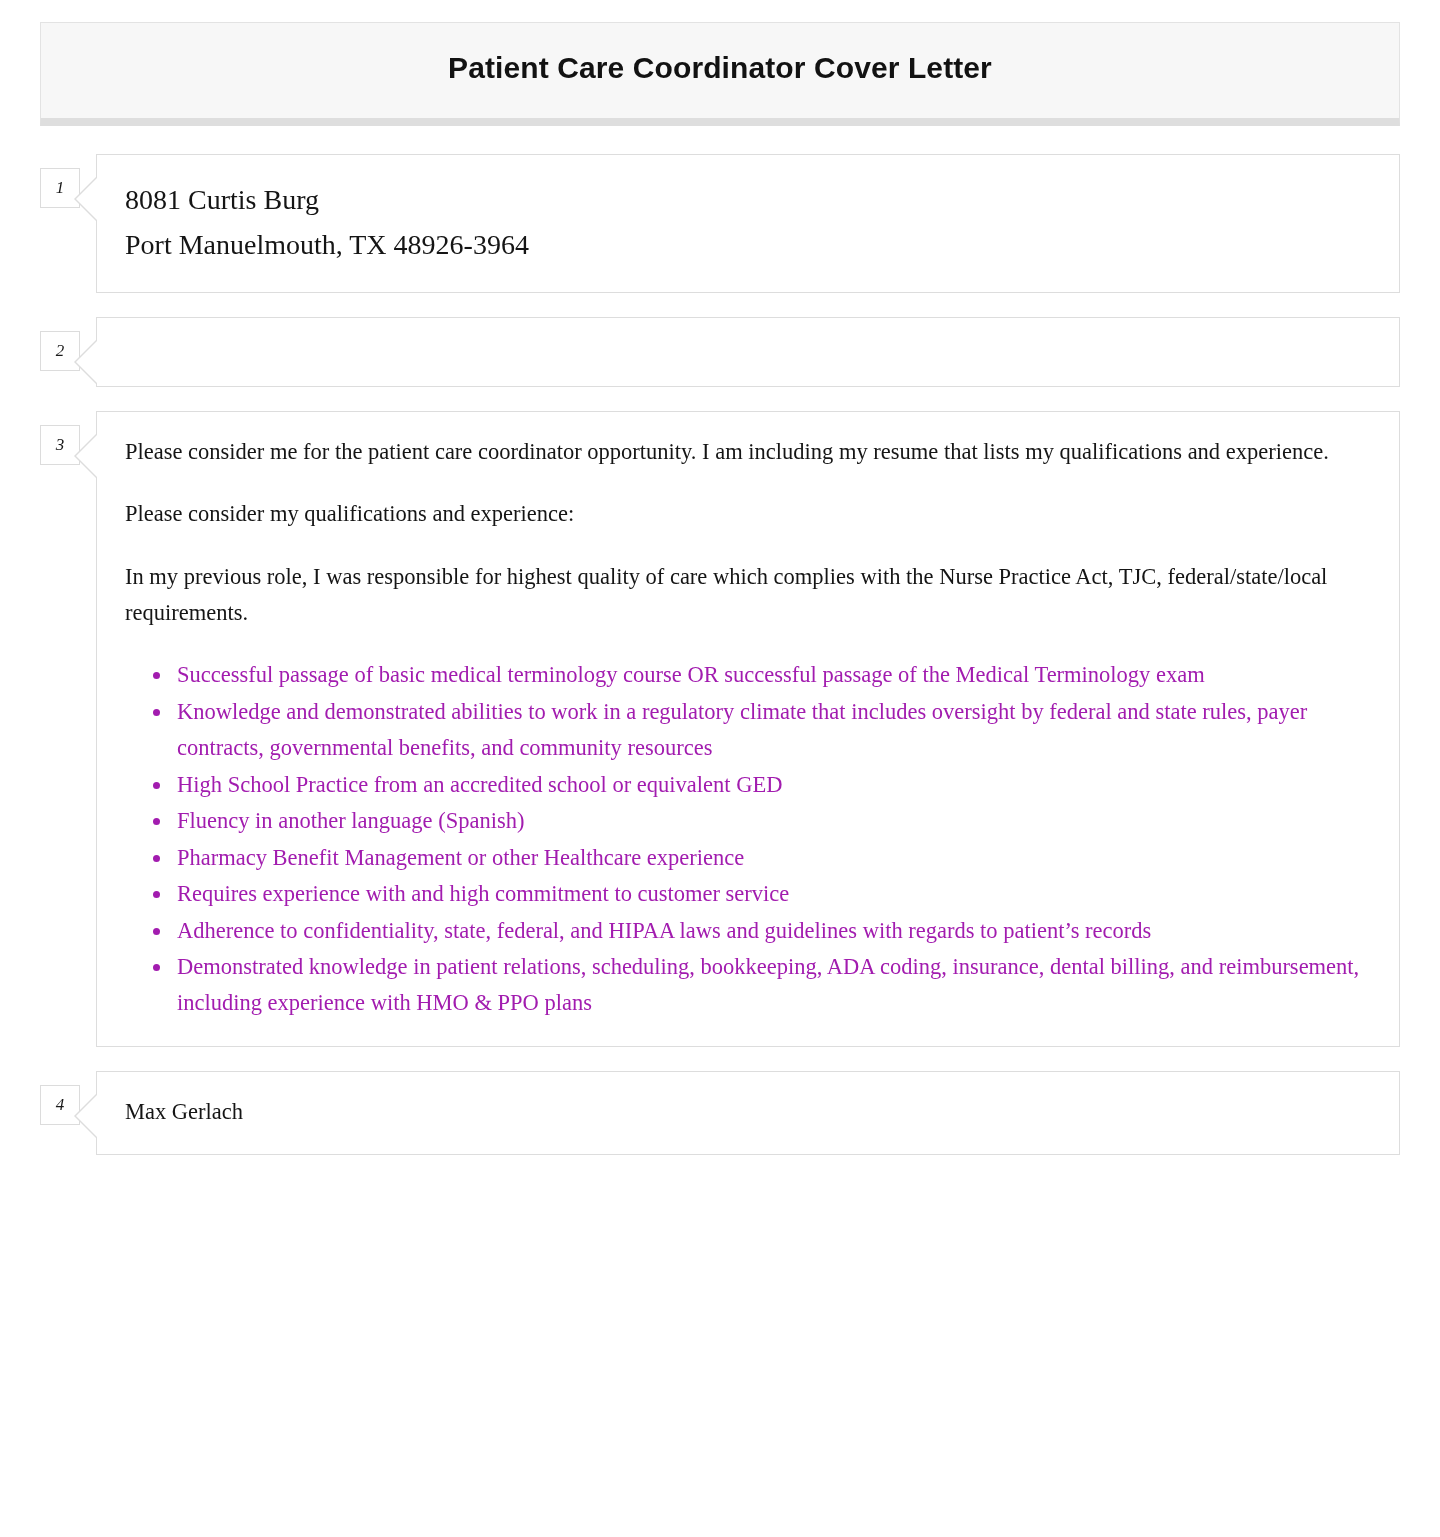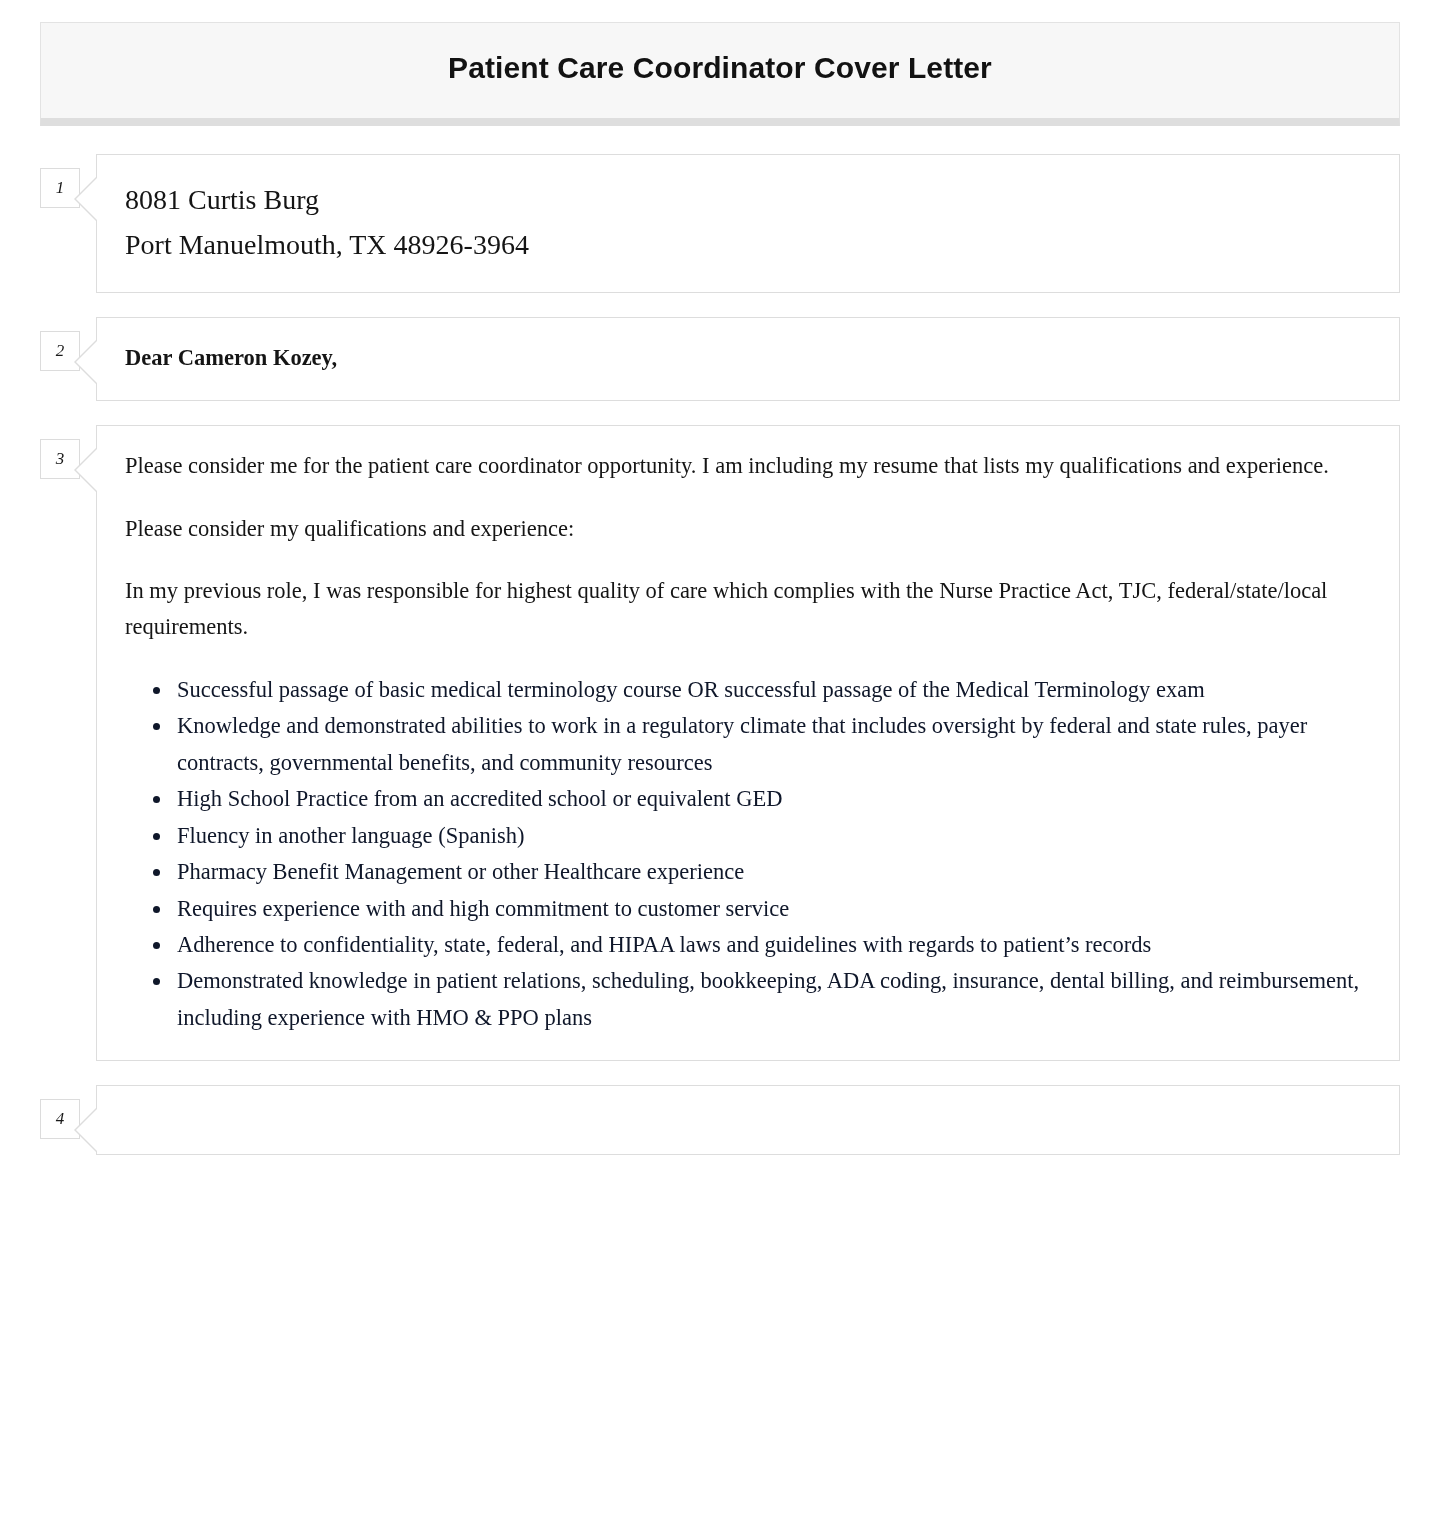--- a/index.html
+++ b/index.html
@@ -125,21 +125,21 @@
   }
 
   .panel ul {
     margin: 0;
     padding-left: 48px;
     list-style: disc;
   }
   .panel ul li {
     font-size: 22.5px;
     line-height: 1.62;
-    color: #0f172a;
+    color: #a21caf;
     margin: 0;
     padding-left: 4px;
   }
 </style>
 </head>
 <body>
 
 <div class="page">
 
   <div class="doc-header">
@@ -158,21 +158,20 @@
           <span class="addr-line">Port Manuelmouth, TX 48926-3964</span>
         </p>
       </div>
     </div>
 
     <div class="section">
       <div class="badge">2</div>
       <div class="panel">
         <span class="notch"></span>
         <span class="notch-inner"></span>
-        <p class="tight bold">Dear Cameron Kozey,</p>
       </div>
     </div>
 
     <div class="section">
       <div class="badge">3</div>
       <div class="panel">
         <span class="notch"></span>
         <span class="notch-inner"></span>
 
         <p>Please consider me for the patient care coordinator opportunity. I am including my resume that lists my qualifications and experience.</p>
@@ -190,17 +189,18 @@
           <li>Demonstrated knowledge in patient relations, scheduling, bookkeeping, ADA coding, insurance, dental billing, and reimbursement, including experience with HMO &amp; PPO plans</li>
         </ul>
       </div>
     </div>
 
     <div class="section">
       <div class="badge">4</div>
       <div class="panel">
         <span class="notch"></span>
         <span class="notch-inner"></span>
+        <p class="tight">Max Gerlach</p>
       </div>
     </div>
 
   </div>
 </div>
 
 </body></html>

